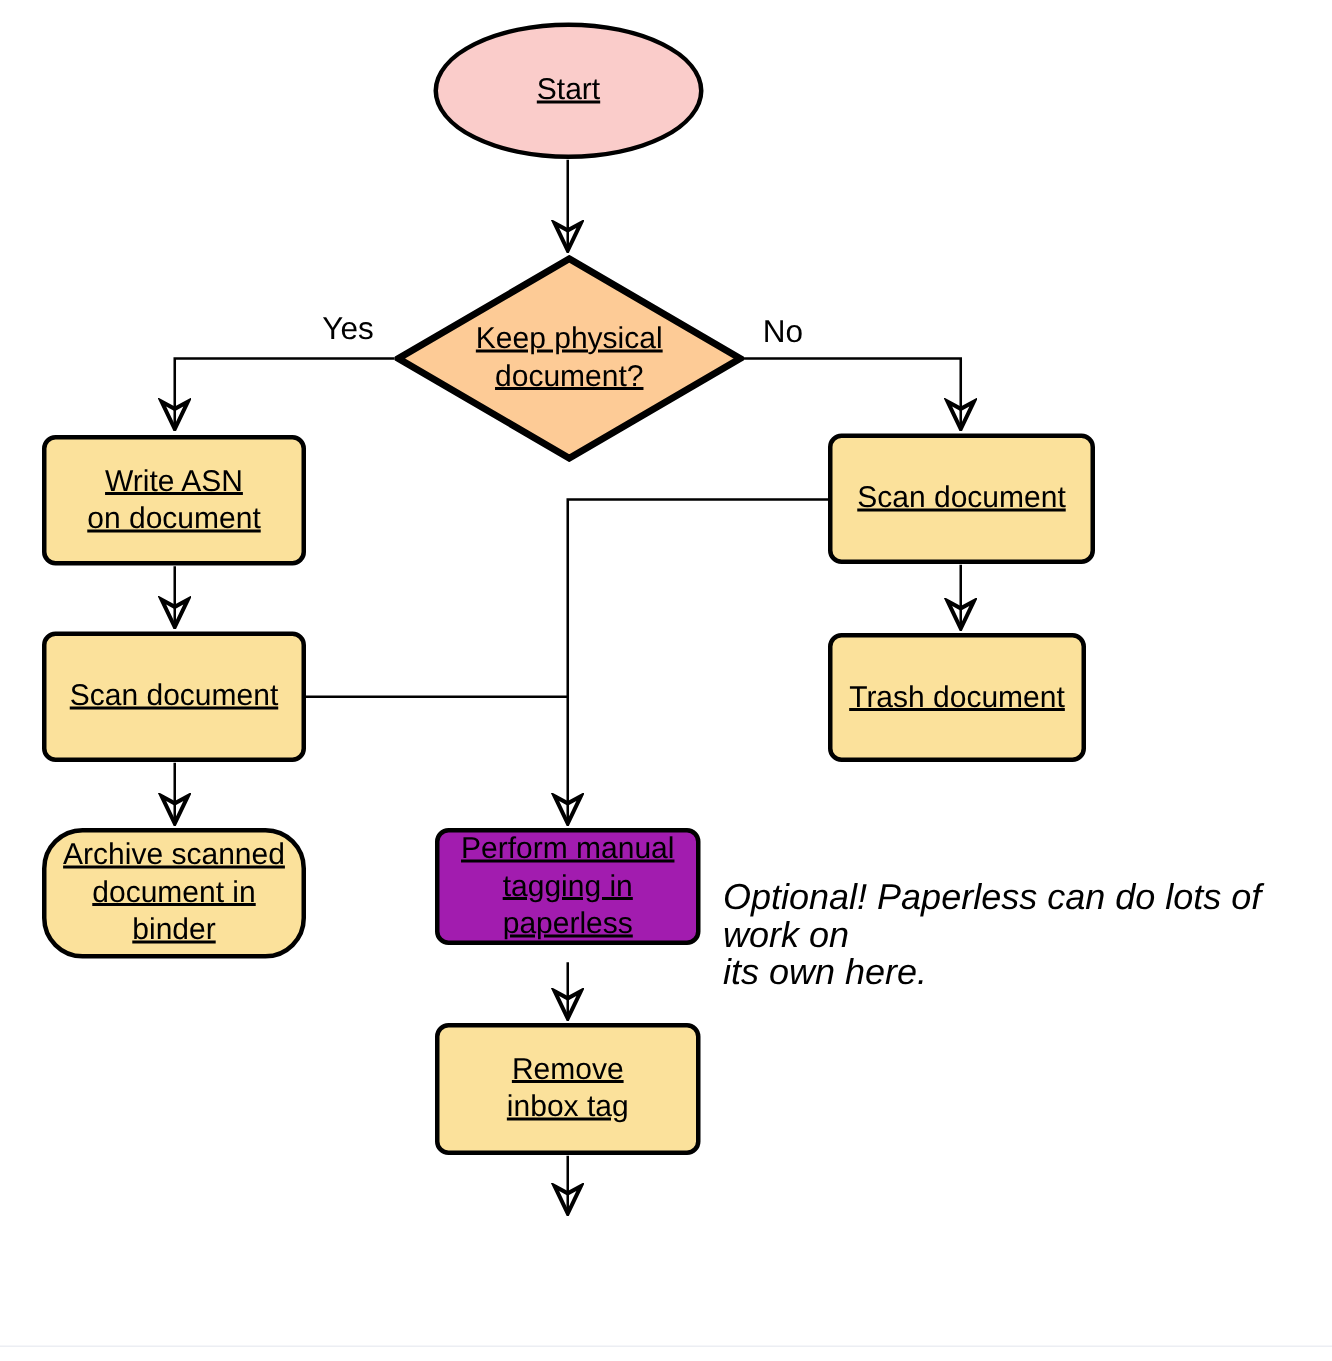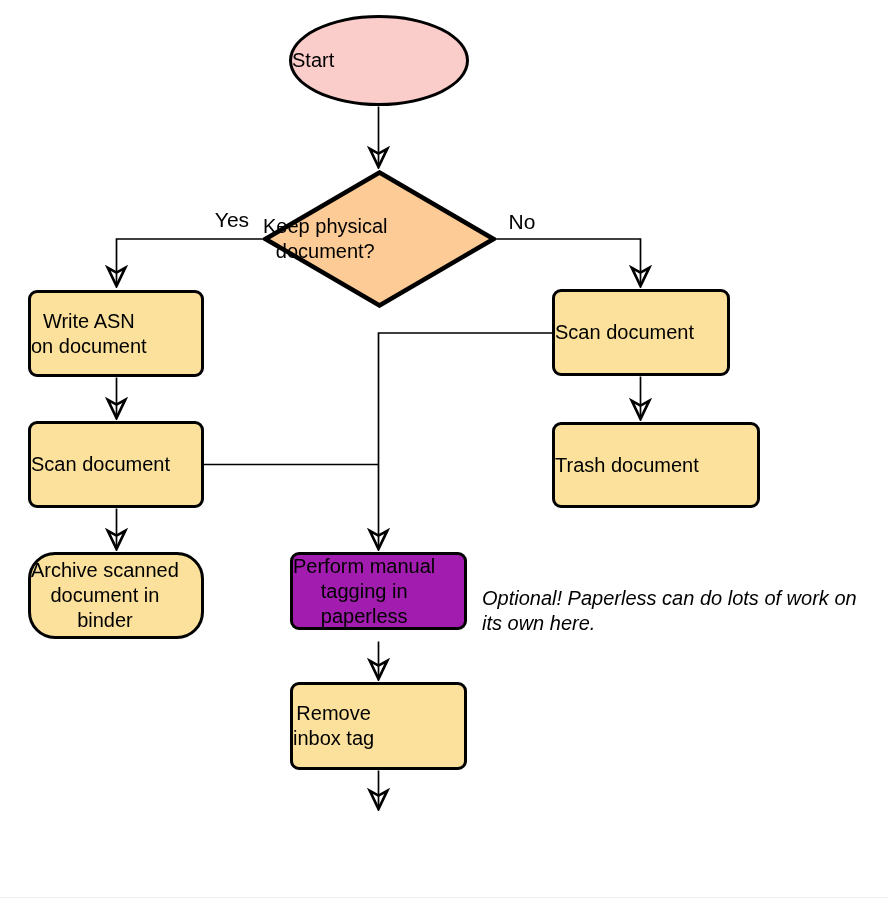--- a/index.html
+++ b/index.html
@@ -3,36 +3,36 @@
 <meta charset="utf-8">
 <style>
   html,body{margin:0;padding:0;background:#fff;}
   .canvas{
     position:relative;width:888px;height:907px;background:#ffffff;
     font-family:"Liberation Sans",sans-serif;color:#000;overflow:hidden;
   }
   .edges{position:absolute;left:0;top:0;width:888px;height:907px;}
   .edges path{stroke:#000;stroke-width:1.7;fill:none;}
   .node{
-    position:absolute;display:flex;align-items:center;
-    text-align:center;box-sizing:border-box;
+    position:absolute;display:flex;align-items:center;justify-content:center;
+    text-align:center;box-sizing:border-box;text-decoration:underline;
   }
   .process{border:3px solid #000;border-radius:9px;}
   .terminator{border:3.5px solid #000;border-radius:50%;}
   .label{white-space:pre-line;font-size:20px;line-height:25px;}
   .decision-wrap{background:transparent;border:none;}
   .decision-wrap svg{position:absolute;left:0;top:0;}
   .decision-wrap .label{position:relative;z-index:1;}
   .edge-label{
     position:absolute;font-size:21px;line-height:22px;text-align:center;
     background:#fff;padding:0 2px;
   }
   .annotation{
     position:absolute;left:482px;top:586px;width:406px;
-    font-style:italic;font-size:20px;line-height:25px;white-space:pre-line;
+    font-style:italic;font-size:24px;line-height:25px;white-space:pre-line;
   }
   .bottom-rule{
     position:absolute;left:0;top:897px;width:888px;height:0;
     border-top:1px solid #eceef3;
   }
 </style>
 </head>
 <body>
 
 <div class="canvas">
@@ -79,21 +79,21 @@
   <div class="node process" style="left: 28px; top: 552px; width: 176px; height: 87px; background-color: rgb(251, 225, 155); border-radius: 27px;">
     <span class="label">Archive scanned
 document in
 binder</span>
   </div>
 
   <div class="node process" style="left: 552px; top: 289px; width: 178px; height: 87px; background-color: rgb(251, 225, 155);">
     <span class="label">Scan document</span>
   </div>
 
-  <div class="node process" style="left: 552px; top: 422px; width: 208px; height: 86px; background-color: rgb(251, 225, 155);">
+  <div class="node process" style="left: 552px; top: 422px; width: 172px; height: 86px; background-color: rgb(251, 225, 155);">
     <span class="label">Trash document</span>
   </div>
 
   <div class="node process" style="left: 290px; top: 552px; width: 177px; height: 78px; background-color: #a21caf;">
     <span class="label">Perform manual
 tagging in
 paperless</span>
   </div>
 
   <div class="node process" style="left: 290px; top: 682px; width: 177px; height: 88px; background-color: rgb(251, 225, 155);">

